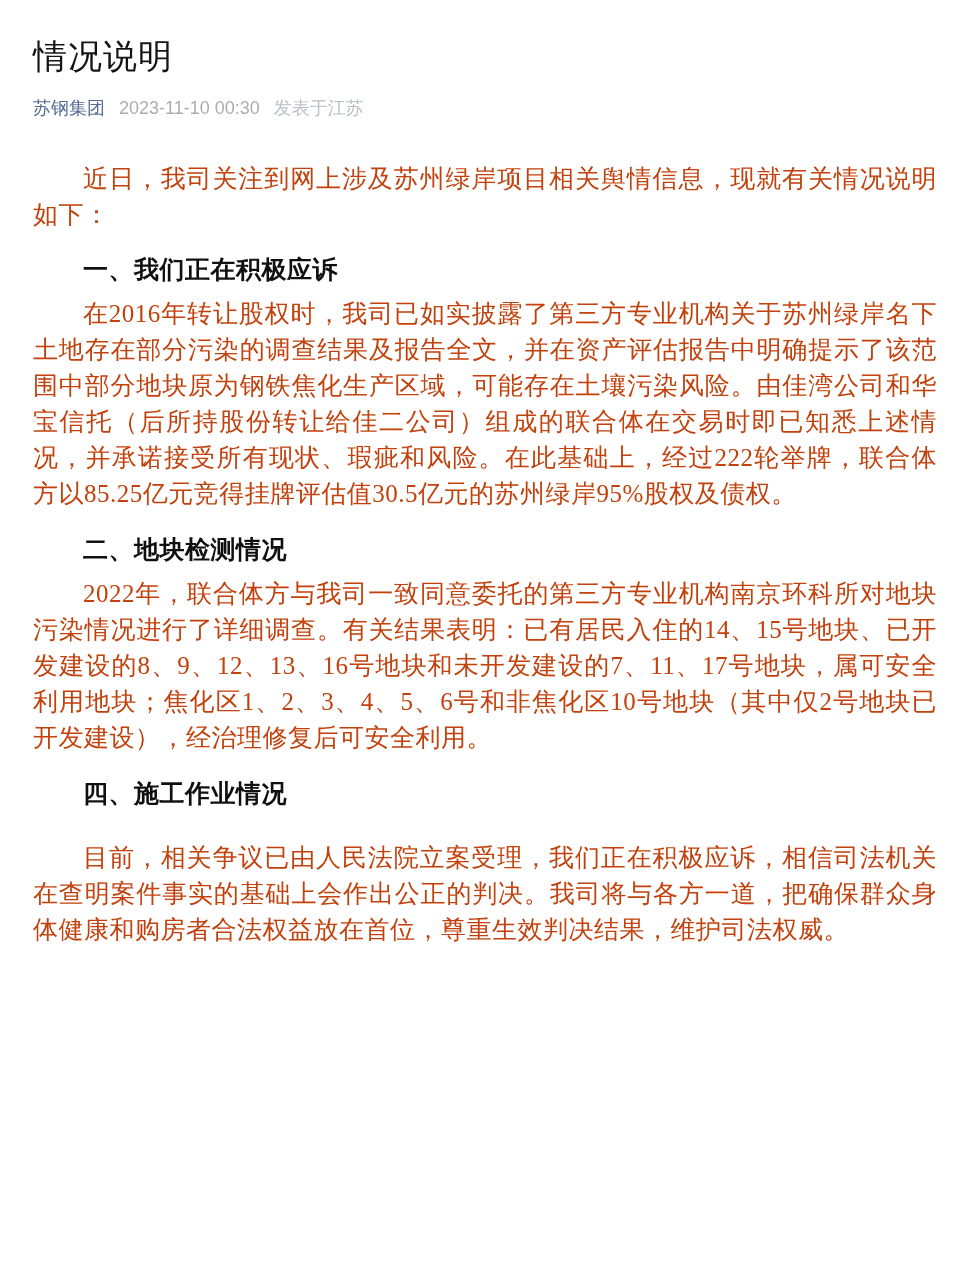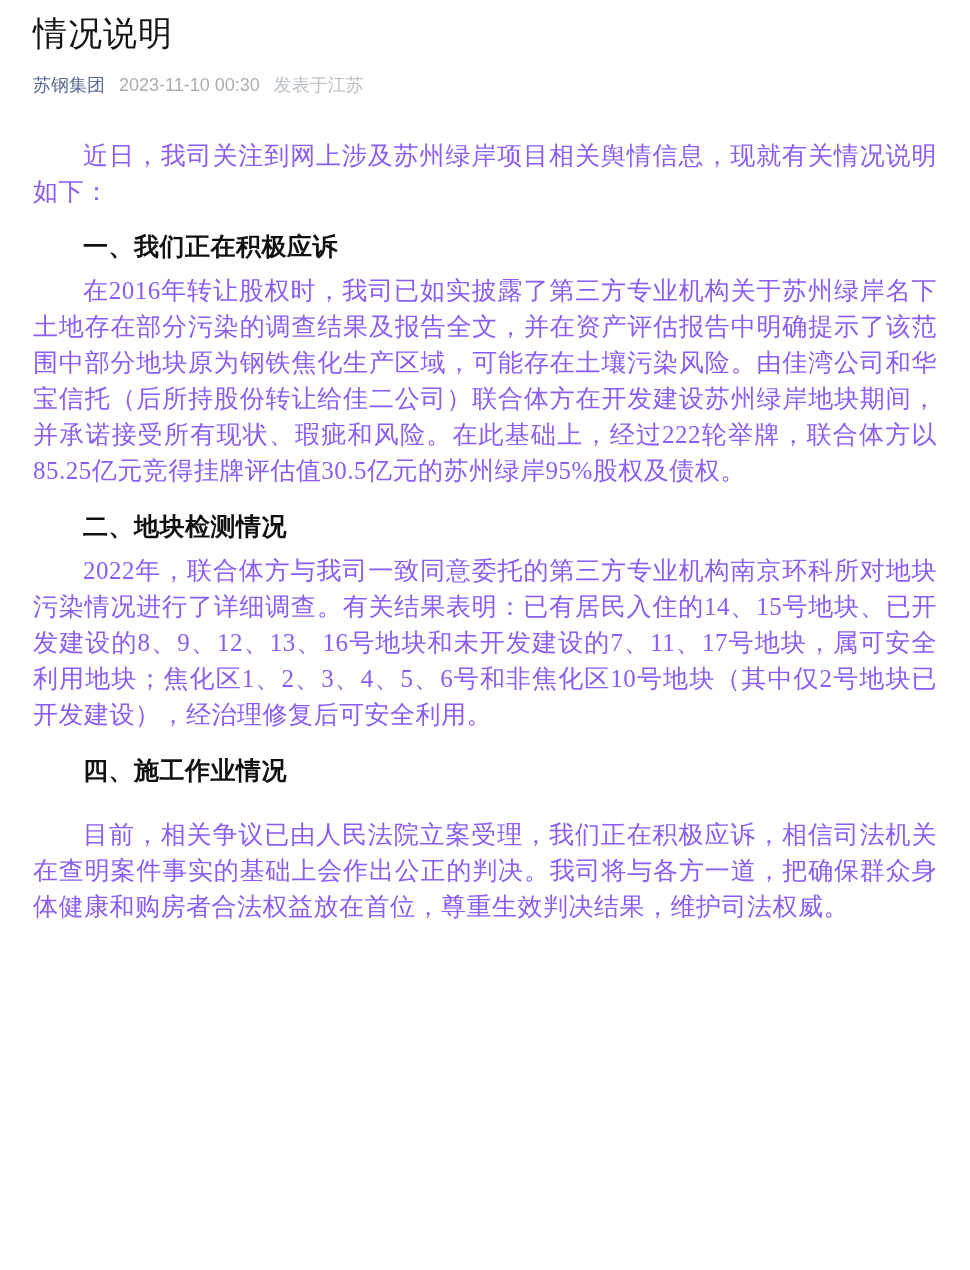--- a/index.html
+++ b/index.html
@@ -2,21 +2,21 @@
 <html><head>
 <meta charset="utf-8">
 <style>
   * { margin: 0; padding: 0; box-sizing: border-box; }
   html, body { background: #ffffff; }
   .page {
     width: 970px;
     height: 1270px;
     overflow: hidden;
     background: #ffffff;
-    padding: 10px 33px 0 33px;
+    padding: 33px 33px 0 33px;
     font-family: "Liberation Sans", sans-serif;
     color: #222222;
   }
   .title {
     font-size: 34px;
     font-weight: 500;
     color: #141414;
     line-height: 46px;
     letter-spacing: 1px;
   }
@@ -32,21 +32,21 @@
   .account { color: #576b95; text-decoration: none; cursor: pointer; }
   .time { color: #adadad; }
   .loc  { color: #b9bdc4; }
   .para {
     font-size: 25px;
     line-height: 36px;
     text-align: justify;
     text-indent: 2em;
     letter-spacing: 0.5px;
     margin-top: 8px;
-    color: #8b5cf6;
+    color: #c2410c;
   }
   .para.intro { margin-top: 40px; font-family: "Liberation Sans", sans-serif; }
   .para.songti { font-family: "Liberation Serif", serif; }
   .para.mixed  { font-family: "Liberation Serif", sans-serif; }
   .para.closing { margin-top: 28px; font-family: "Liberation Serif", sans-serif; }
   .sec-heading {
     margin-top: 20px;
     font-size: 25px;
     font-weight: 700;
     color: #101010;
@@ -65,21 +65,21 @@
 
   <div class="byline">
     <a class="account">苏钢集团</a>
     <span class="time">2023-11-10 00:30</span>
     <span class="loc">发表于江苏</span>
   </div>
 
   <p class="para intro">近日，我司关注到网上涉及苏州绿岸项目相关舆情信息，现就有关情况说明如下：</p>
 
   <h2 class="sec-heading">一、我们正在积极应诉</h2>
-  <p class="para songti">在2016年转让股权时，我司已如实披露了第三方专业机构关于苏州绿岸名下土地存在部分污染的调查结果及报告全文，并在资产评估报告中明确提示了该范围中部分地块原为钢铁焦化生产区域，可能存在土壤污染风险。由佳湾公司和华宝信托（后所持股份转让给佳二公司）联合体方在开发建设苏州绿岸地块期间，并承诺接受所有现状、瑕疵和风险。在此基础上，经过222轮举牌，联合体方以85.25亿元竞得挂牌评估值30.5亿元的苏州绿岸95%股权及债权。</p>
+  <p class="para songti">在2016年转让股权时，我司已如实披露了第三方专业机构关于苏州绿岸名下土地存在部分污染的调查结果及报告全文，并在资产评估报告中明确提示了该范围中部分地块原为钢铁焦化生产区域，可能存在土壤污染风险。由佳湾公司和华宝信托（后所持股份转让给佳二公司）组成的联合体在交易时即已知悉上述情况，并承诺接受所有现状、瑕疵和风险。在此基础上，经过222轮举牌，联合体方以85.25亿元竞得挂牌评估值30.5亿元的苏州绿岸95%股权及债权。</p>
 
   <h2 class="sec-heading">二、地块检测情况</h2>
   <p class="para mixed">2022年，联合体方与我司一致同意委托的第三方专业机构南京环科所对地块污染情况进行了详细调查。有关结果表明：已有居民入住的14、15号地块、已开发建设的8、9、12、13、16号地块和未开发建设的7、11、17号地块，属可安全利用地块；焦化区1、2、3、4、5、6号和非焦化区10号地块（其中仅2号地块已开发建设），经治理修复后可安全利用。</p>
 
 
   <h2 class="sec-heading">四、施工作业情况</h2>
 
   <p class="para closing">目前，相关争议已由人民法院立案受理，我们正在积极应诉，相信司法机关在查明案件事实的基础上会作出公正的判决。我司将与各方一道，把确保群众身体健康和购房者合法权益放在首位，尊重生效判决结果，维护司法权威。</p>
 
 </div>

